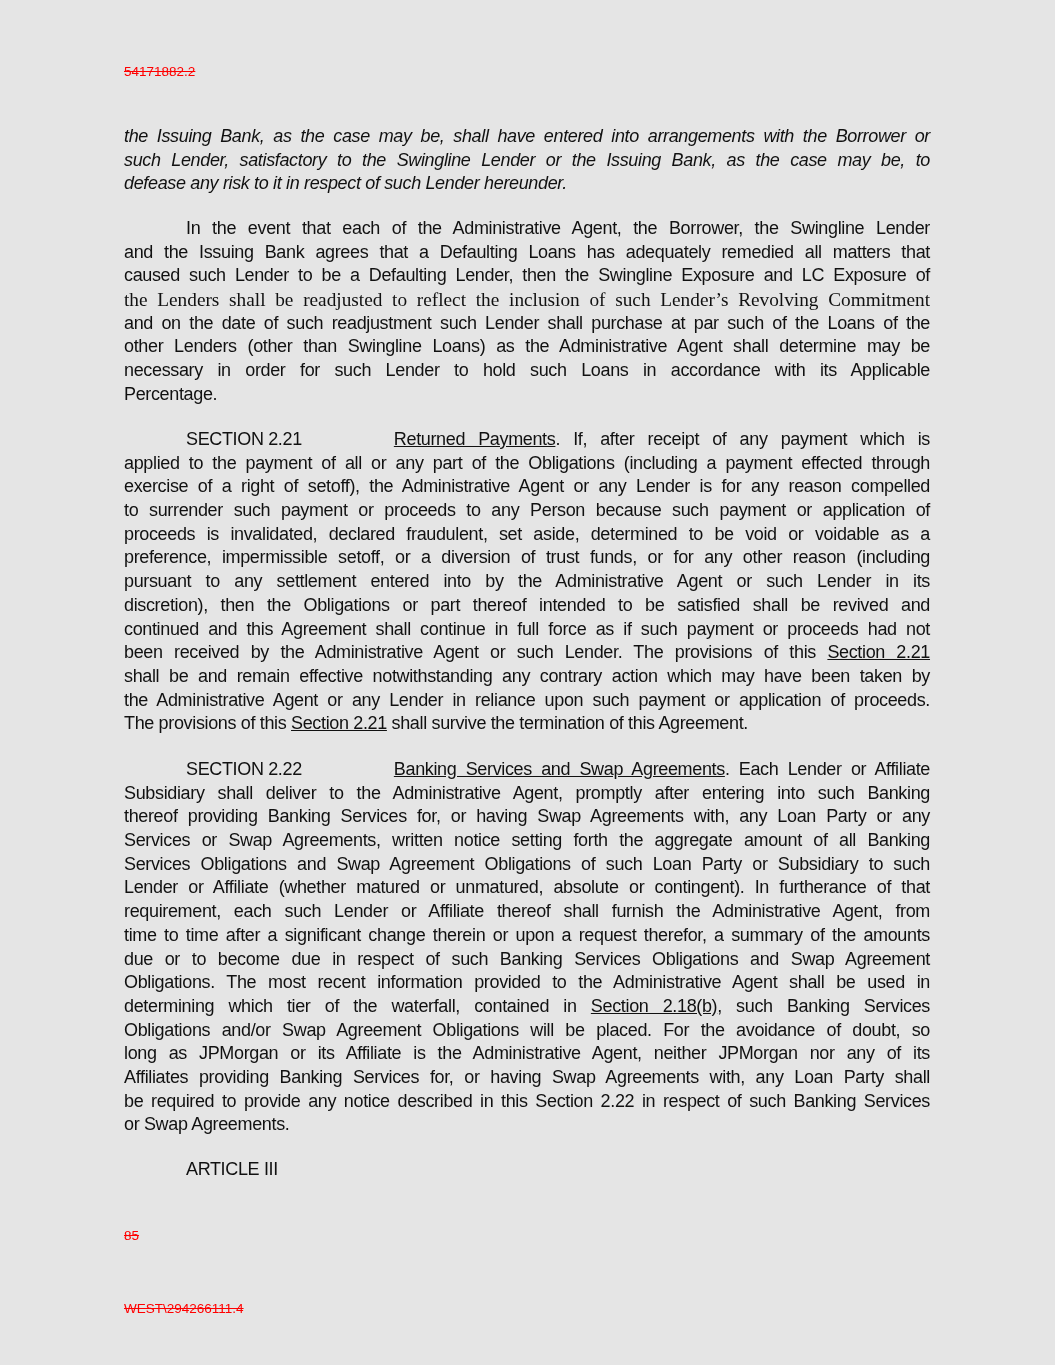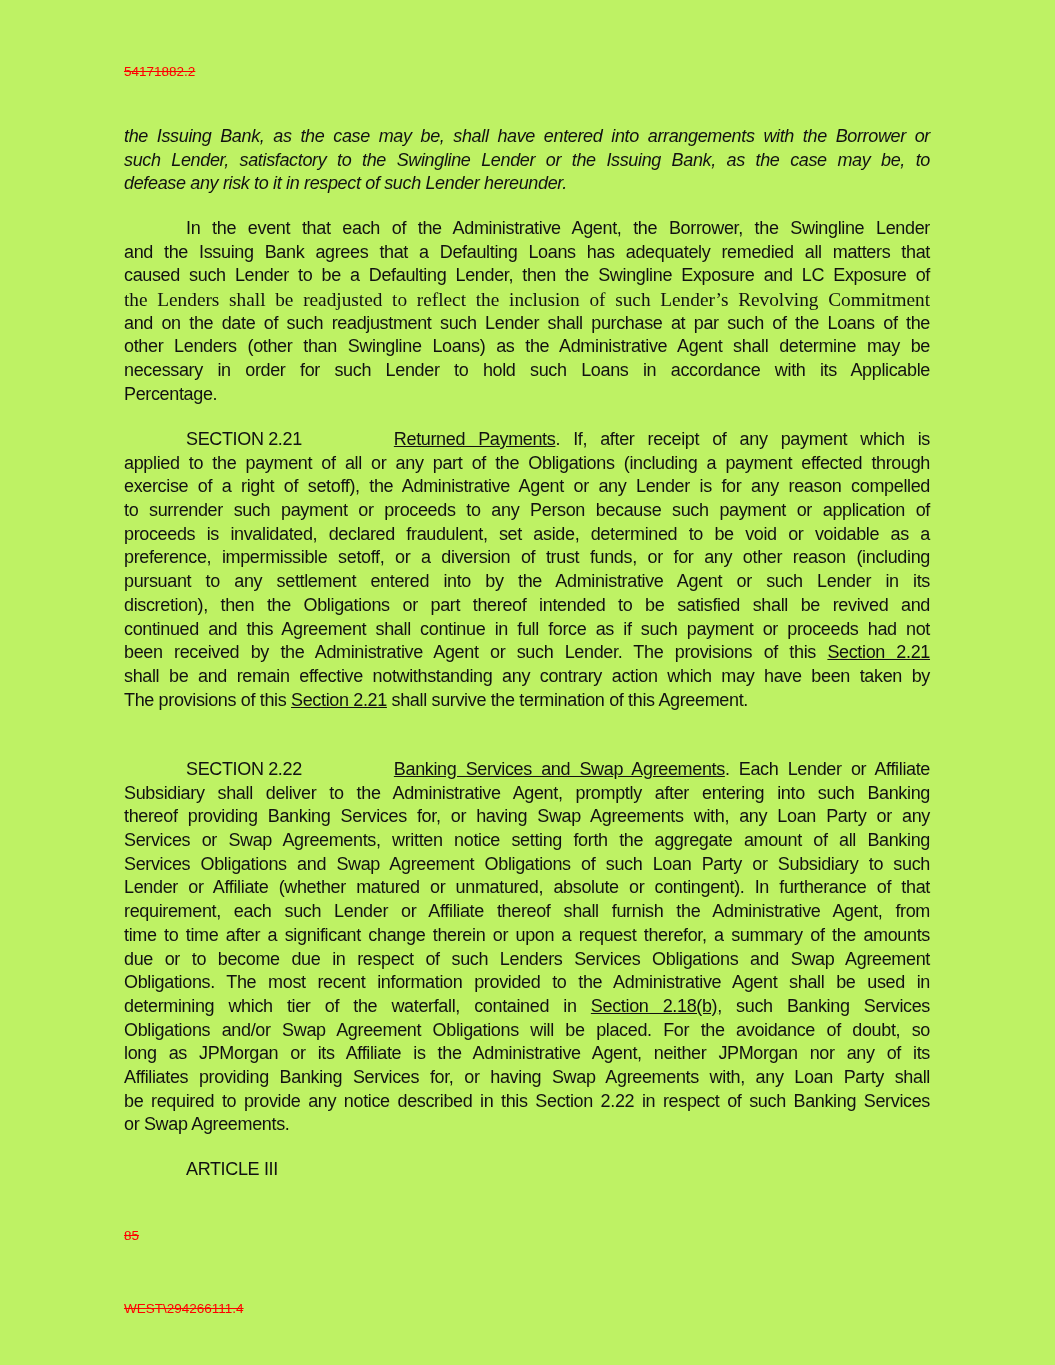--- a/index.html
+++ b/index.html
@@ -1,17 +1,17 @@
 <!DOCTYPE html>
 <html><head>
 <meta charset="utf-8">
 <style>
   html, body { margin: 0; padding: 0; background: #ffffff; }
   body { width: 1055px; height: 1365px; position: relative; overflow: hidden; }
-  .page { position: absolute; left: 0; top: 0; width: 1055px; height: 1365px; background: #bef264; }
+  .page { position: absolute; left: 0; top: 0; width: 1055px; height: 1365px; background: #e5e5e5; }
   .redline {
     position: absolute; left: 124px;
     font-family: "Liberation Sans", sans-serif; font-size: 13.5px;
     color: #ff0000; text-decoration: line-through; text-decoration-color: #ff0000;
   }
   .body-text {
     position: absolute; left: 124px; width: 806px;
     font-family: "Liberation Sans", sans-serif; font-size: 18px; color: #111;
     letter-spacing: -0.35px;
   }
@@ -55,33 +55,34 @@
     <span class="line">applied to the payment of all or any part of the Obligations (including a payment effected through</span>
     <span class="line">exercise of a right of setoff), the Administrative Agent or any Lender is for any reason compelled</span>
     <span class="line">to surrender such payment or proceeds to any Person because such payment or application of</span>
     <span class="line">proceeds is invalidated, declared fraudulent, set aside, determined to be void or voidable as a</span>
     <span class="line">preference, impermissible setoff, or a diversion of trust funds, or for any other reason (including</span>
     <span class="line">pursuant to any settlement entered into by the Administrative Agent or such Lender in its</span>
     <span class="line">discretion), then the Obligations or part thereof intended to be satisfied shall be revived and</span>
     <span class="line">continued and this Agreement shall continue in full force as if such payment or proceeds had not</span>
     <span class="line"><span>been received by the Administrative Agent or such Lender.  The provisions of this</span> <span class="u">Section 2.21</span></span>
     <span class="line">shall be and remain effective notwithstanding any contrary action which may have been taken by</span>
+    <span class="line">the Administrative Agent or any Lender in reliance upon such payment or application of proceeds.</span>
     <span class="line last"><span>The provisions of this </span><span class="u">Section 2.21</span><span> shall survive the termination of this Agreement.</span></span>
   </div>
 
   <div class="body-text" style="top:758px;">
     <span class="line indent"><span class="section-num">SECTION 2.22</span><span class="tab"></span><span class="u">Banking Services and Swap Agreements</span><span>.  Each Lender or Affiliate</span></span>
     <span class="line">Subsidiary shall deliver to the Administrative Agent, promptly after entering into such Banking</span>
     <span class="line">thereof providing Banking Services for, or having Swap Agreements with, any Loan Party or any</span>
     <span class="line">Services or Swap Agreements, written notice setting forth the aggregate amount of all Banking</span>
     <span class="line">Services Obligations and Swap Agreement Obligations of such Loan Party or Subsidiary to such</span>
     <span class="line">Lender or Affiliate (whether matured or unmatured, absolute or contingent).  In furtherance of that</span>
     <span class="line">requirement, each such Lender or Affiliate thereof shall furnish the Administrative Agent, from</span>
     <span class="line">time to time after a significant change therein or upon a request therefor, a summary of the amounts</span>
-    <span class="line">due or to become due in respect of such Lenders Services Obligations and Swap Agreement</span>
+    <span class="line">due or to become due in respect of such Banking Services Obligations and Swap Agreement</span>
     <span class="line">Obligations.  The most recent information provided to the Administrative Agent shall be used in</span>
     <span class="line"><span>determining which tier of the waterfall, contained in </span><span class="u">Section 2.18(b)</span><span>, such Banking Services</span></span>
     <span class="line">Obligations and/or Swap Agreement Obligations will be placed.  For the avoidance of doubt, so</span>
     <span class="line">long as JPMorgan or its Affiliate is the Administrative Agent, neither JPMorgan nor any of its</span>
     <span class="line">Affiliates providing Banking Services for, or having Swap Agreements with, any Loan Party shall</span>
     <span class="line">be required to provide any notice described in this Section 2.22 in respect of such Banking Services</span>
     <span class="line last">or Swap Agreements.</span>
   </div>
 
   <div class="article" style="top:1158px; padding-left:62px;">ARTICLE III</div>

